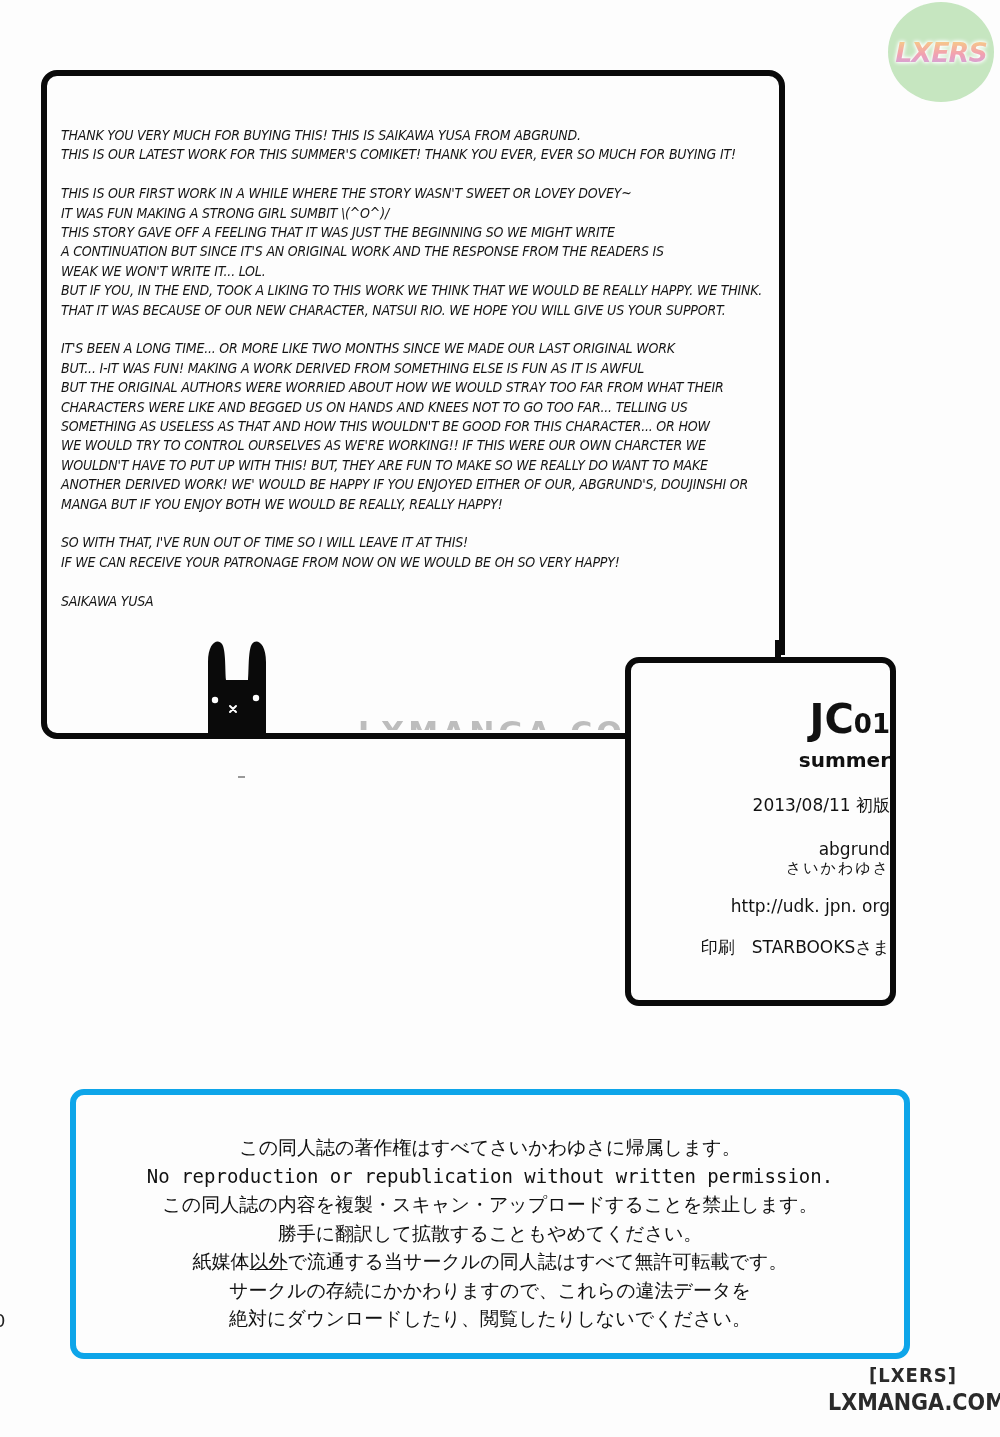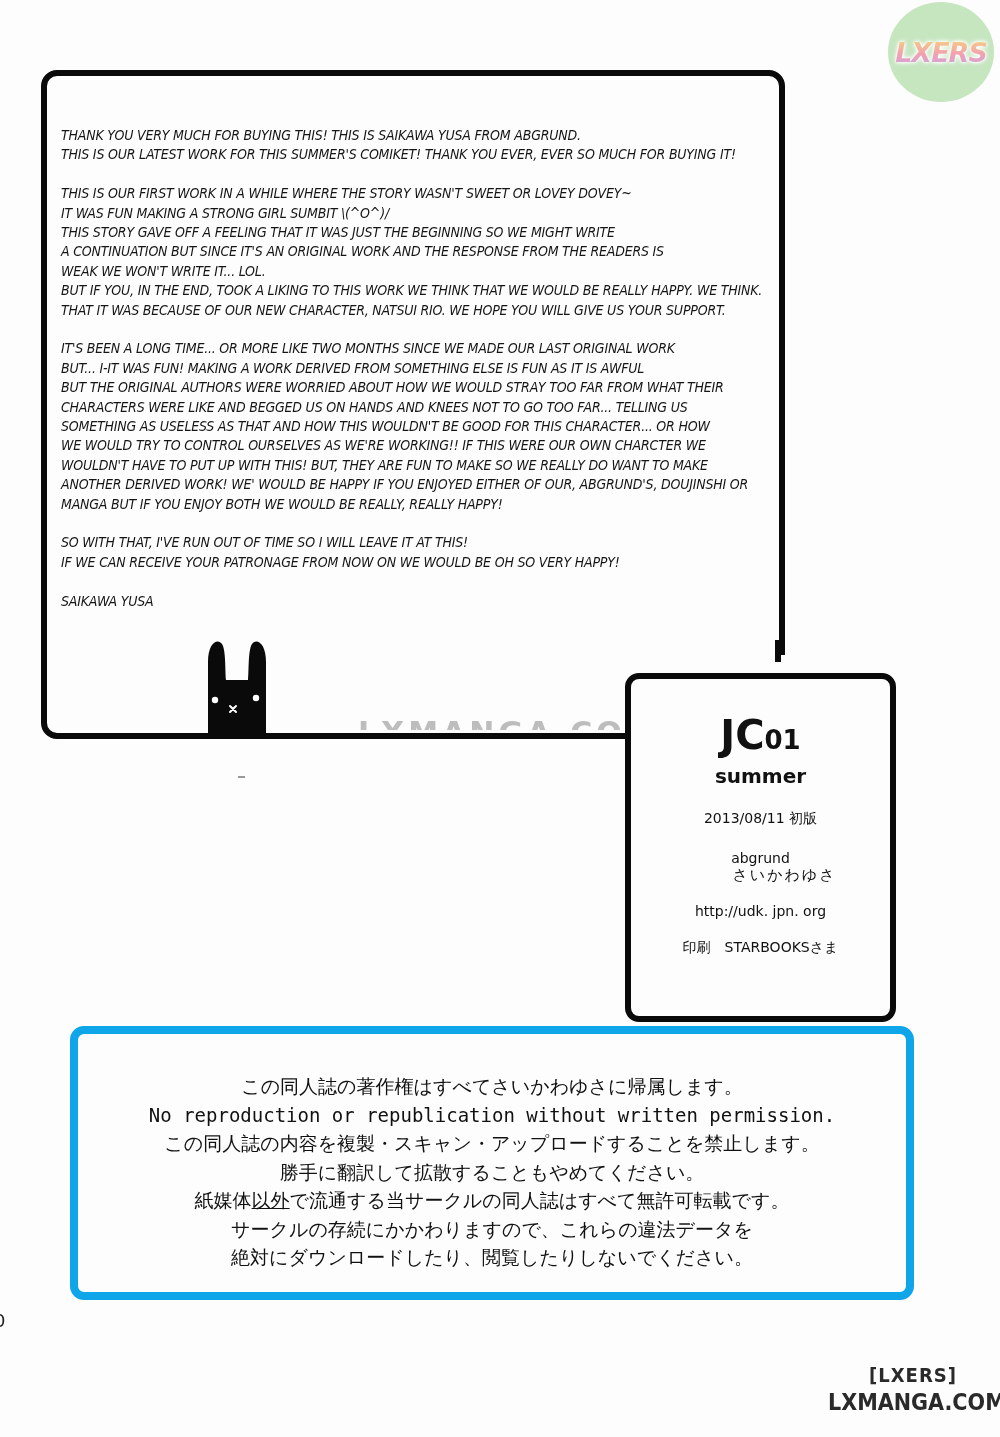--- a/index.html
+++ b/index.html
@@ -40,43 +40,42 @@
     
     .mask {
       left: 627px; top: 655px; width: 270px; height: 90px; background: #fdfdfd;
     }
 
     
     .info-box {
       left: 625px; top: 657px; width: 259px; height: 337px;
       border: 6px solid #0a0a0a; border-radius: 14px;
       background: #fdfdfd;
-      text-align: center;
-      margin-top: 16px;
+      text-align: right;
     }
     .info-title {
       margin-top: 34px;
       font-family: "DejaVu Sans", sans-serif;
       font-weight: bold; font-size: 40px; line-height: 44px; color: #111;
     }
     .info-title .sub { font-size: 26px; }
     .info-subtitle {
       font-weight: bold; font-size: 20px; margin-top: 2px; color: #111;
     }
-    .info-line { font-size: 14px; color: #111; }
+    .info-line { font-size: 17px; color: #111; }
     .info-date { margin-top: 22px; }
     .info-circle { margin-top: 22px; }
     .info-author { font-size: 15px; letter-spacing: 2px; margin-top: 0px; padding-left: 48px; }
     .info-url { margin-top: 18px; }
     .info-print { margin-top: 20px; }
 
     
     .notice-box {
-      left: 70px; top: 1026px; width: 828px; height: 258px;
-      border: 8px solid #0ea5e9; border-radius: 14px;
+      left: 70px; top: 1089px; width: 828px; height: 258px;
+      border: 6px solid #0ea5e9; border-radius: 14px;
       background: #fdfdfd;
       text-align: center;
     }
     .notice-lines {
       margin-top: 38px;
       font-family: "DejaVu Sans Mono", monospace;
       font-size: 19px;
       line-height: 28.5px;
       color: #111;
     }

